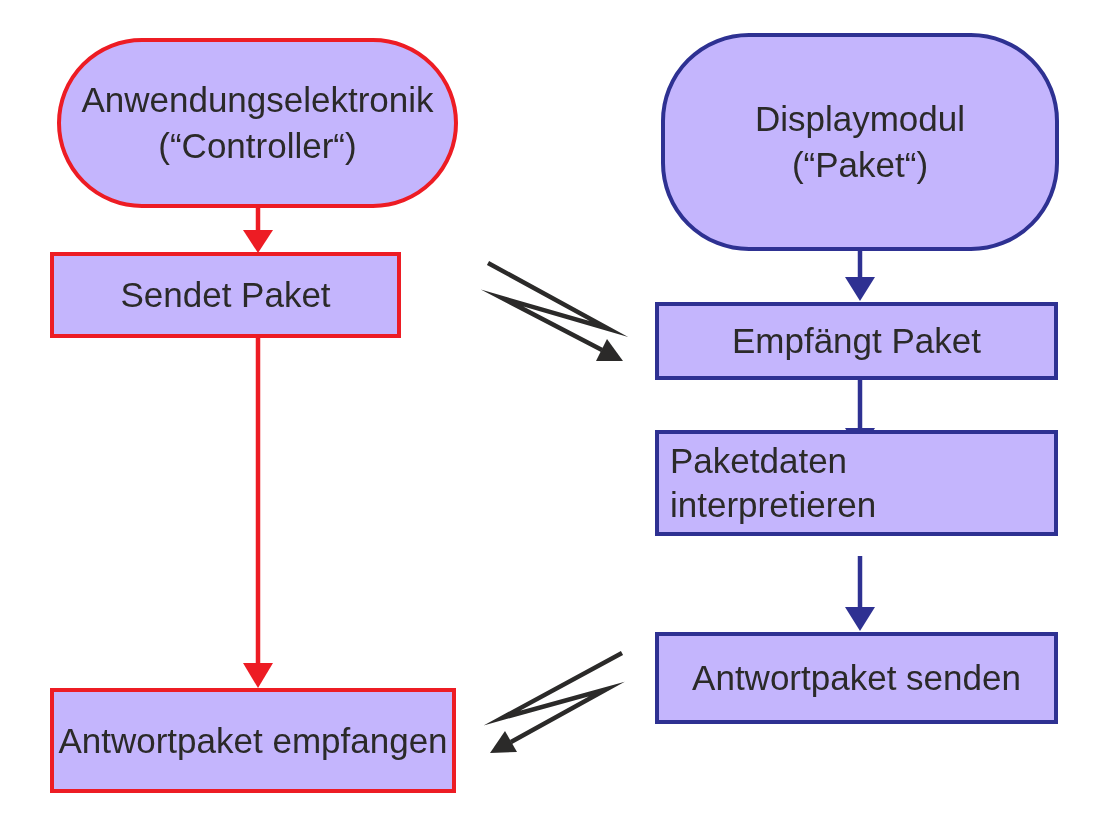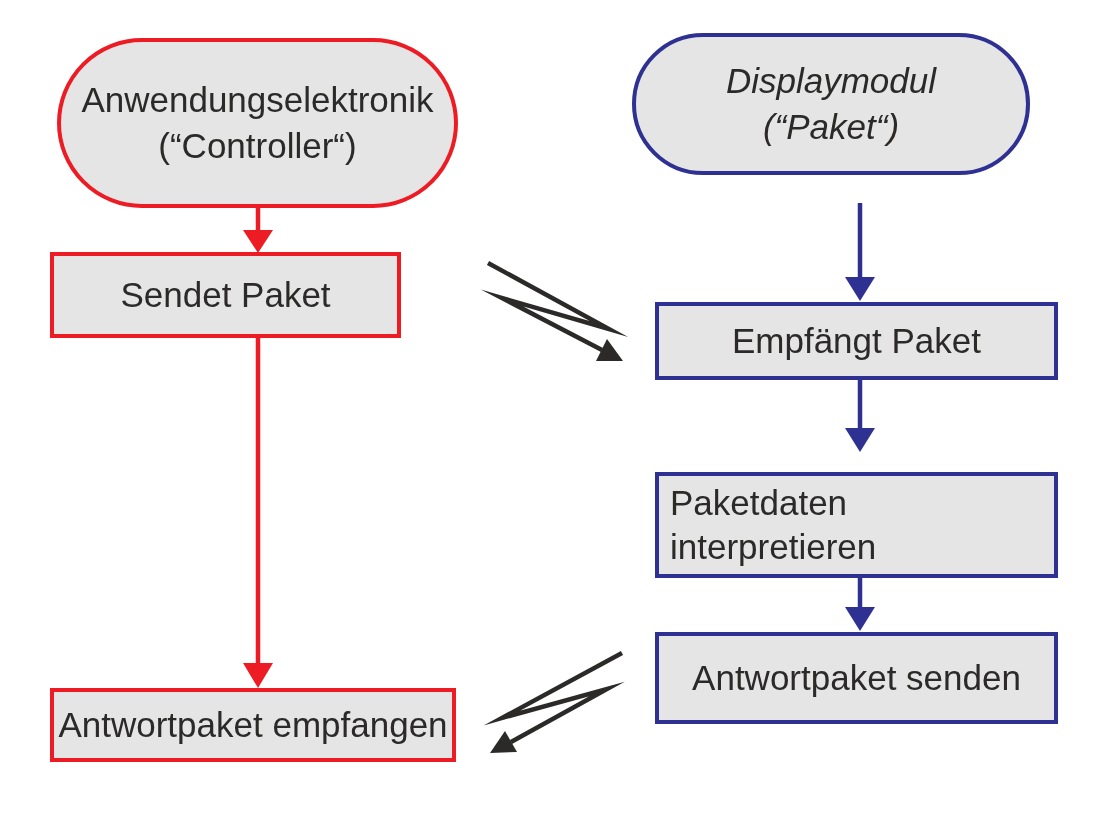--- a/index.html
+++ b/index.html
@@ -5,34 +5,34 @@
   :root{
     --red:#ED1C24; --blue:#2E3192; --ink:#2B2A29; --text:#2B2A29; --bg:#FFFFFF;
   }
   html,body{margin:0;padding:0;background:#fff;}
   .canvas{
     position:relative;width:1105px;height:833px;background:var(--bg);
     font-family:"Liberation Sans", sans-serif;color:var(--text);overflow:hidden;
   }
   .arrow-layer{position:absolute;left:0;top:0;width:1105px;height:833px;z-index:0;}
   .node{
-    position:absolute;box-sizing:border-box;background:#e5e5e5;z-index:1;
+    position:absolute;box-sizing:border-box;background:#c4b5fd;z-index:1;
     display:flex;flex-direction:column;align-items:center;justify-content:center;
     text-align:center;font-size:35px;line-height:44px;
   }
   .stadium{border:4px solid;border-radius:88px;line-height:46px;}
   .box{border:4px solid;}
   .red-node{border-color:var(--red);}
   .blue-node{border-color:var(--blue);}
   #controller-terminal{left:57px;top:38px;width:401px;height:170px;}
   #controller-send-box{left:50px;top:252px;width:351px;height:86px;}
-  #controller-receive-box{left:50px;top:688px;width:406px;height:74px;}
-  #device-terminal{left:632px;top:33px;width:398px;height:142px;font-style:italic;}
+  #controller-receive-box{left:50px;top:688px;width:406px;height:105px;}
+  #device-terminal{left:661px;top:33px;width:398px;height:218px;}
   #device-receive-box{left:655px;top:302px;width:403px;height:78px;align-items:center;}
-  #device-interpret-box{left:655px;top:472px;width:403px;height:106px;
+  #device-interpret-box{left:655px;top:430px;width:403px;height:106px;
     align-items:flex-start;text-align:left;padding-left:11px;}
   #device-send-box{left:655px;top:632px;width:403px;height:92px;}
   .line-red{stroke:var(--red);stroke-width:4.5;fill:none;}
   .head-red{fill:var(--red);stroke:none;}
   .line-blue{stroke:var(--blue);stroke-width:4.5;fill:none;}
   .head-blue{fill:var(--blue);stroke:none;}
   .line-ink{stroke:var(--ink);stroke-width:4.5;fill:none;stroke-miterlimit:14;}
   .head-ink{fill:var(--ink);stroke:none;}
 </style>
 </head>

